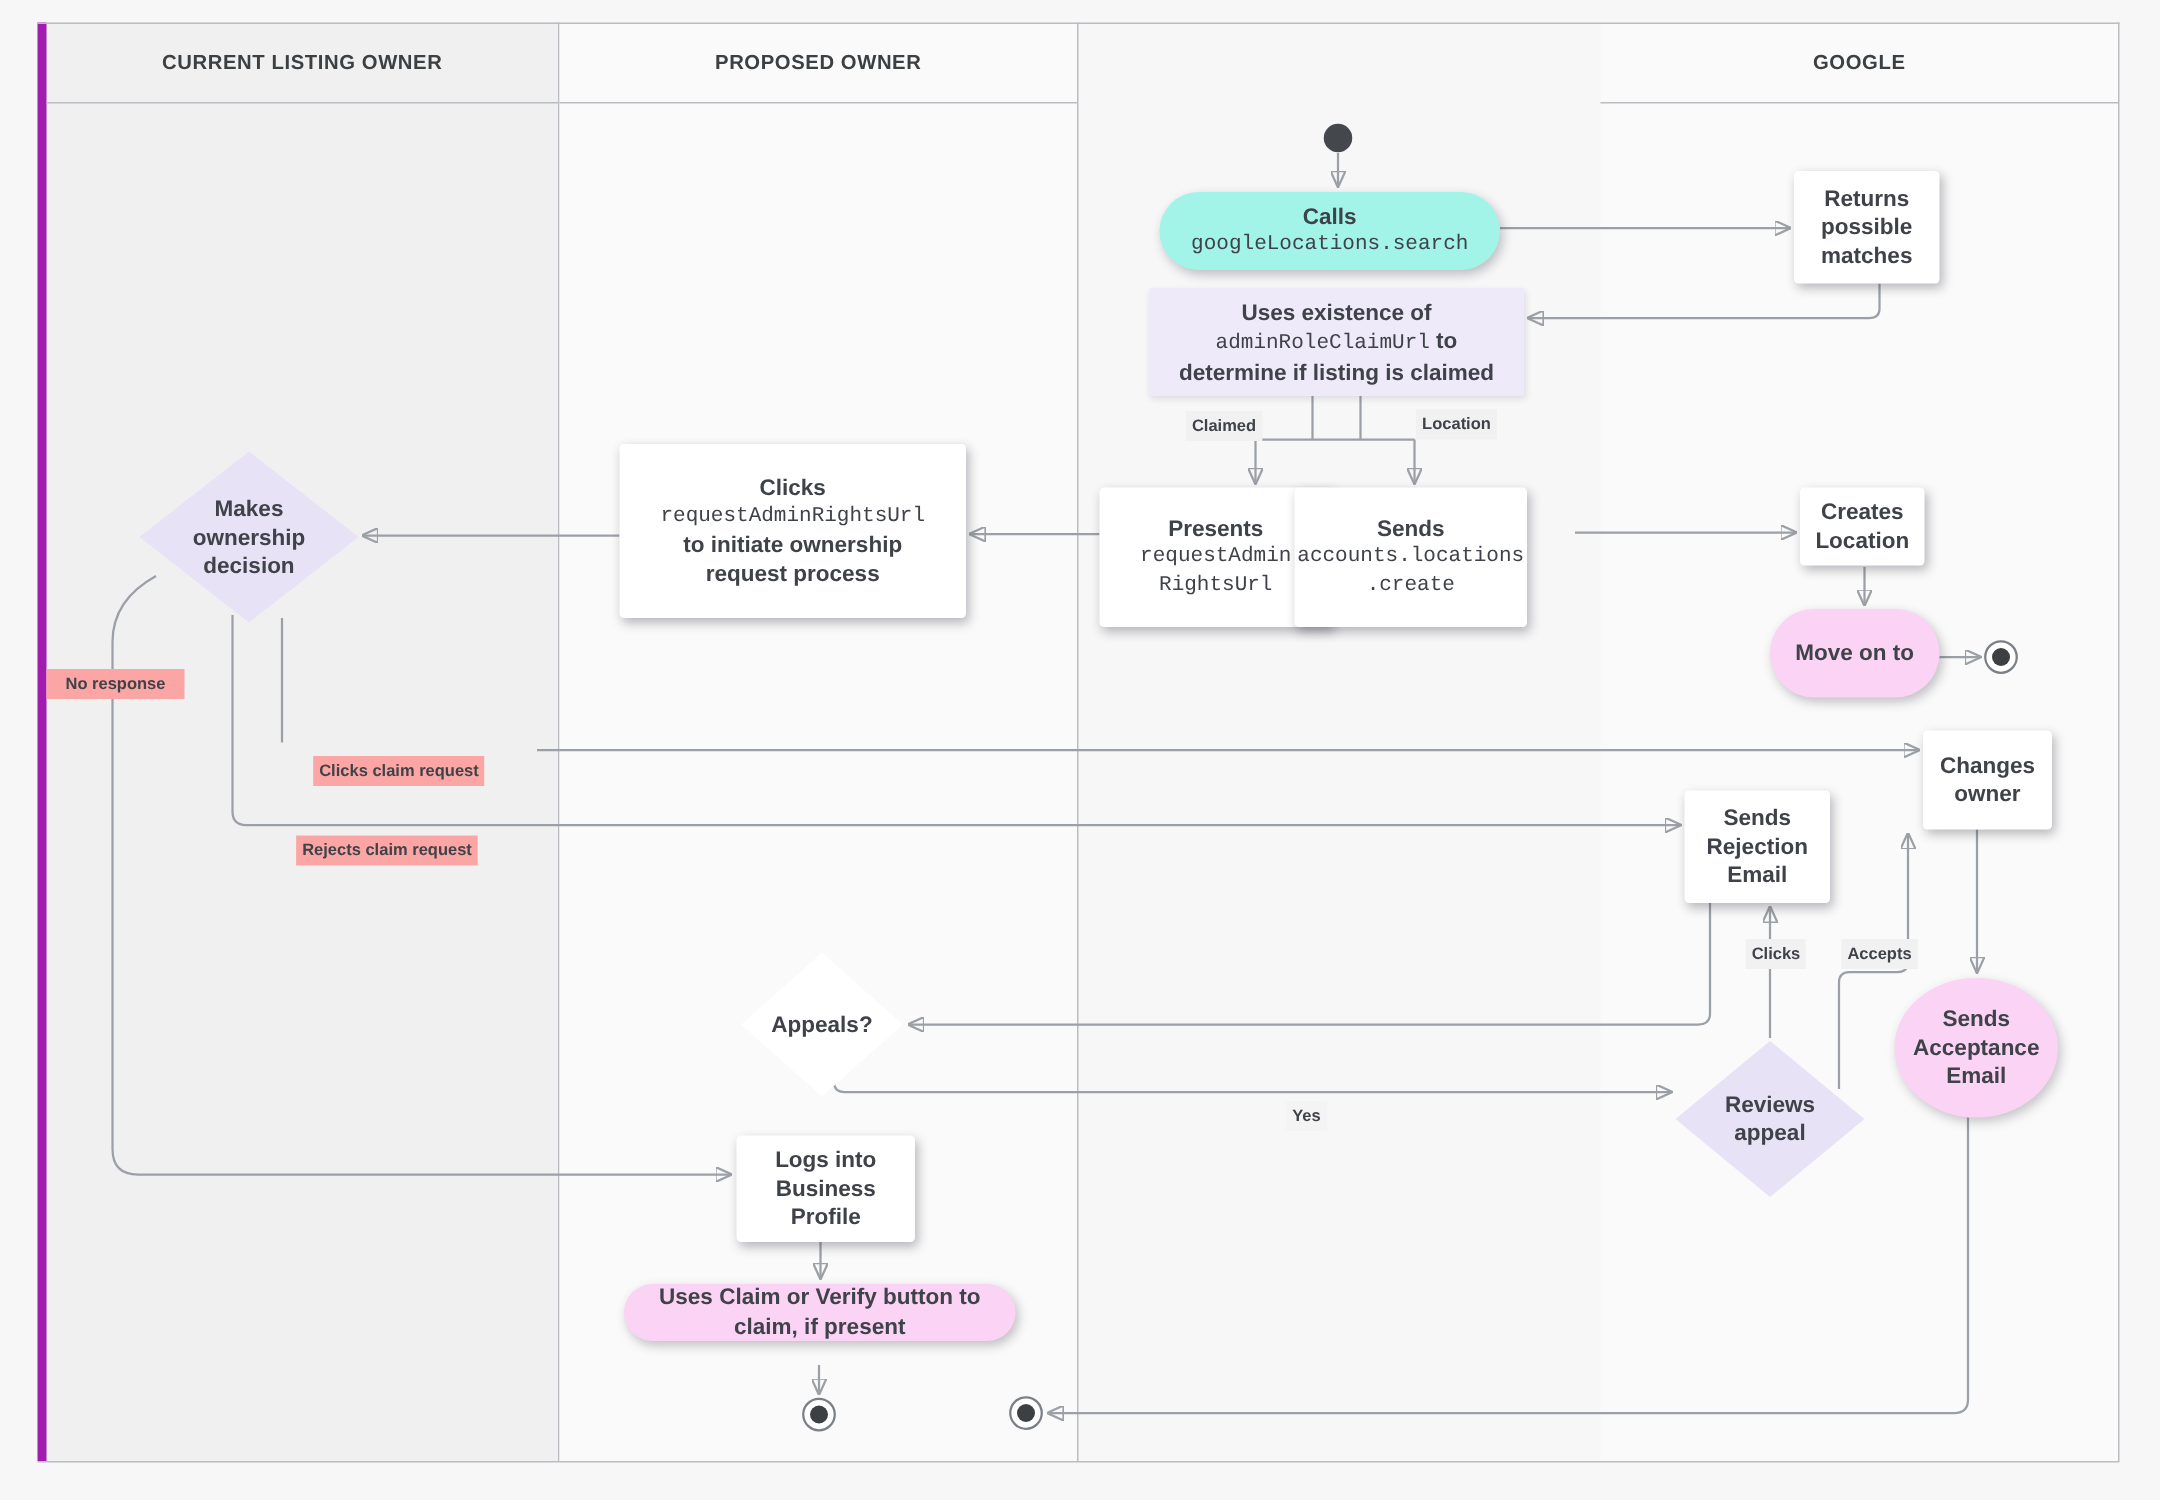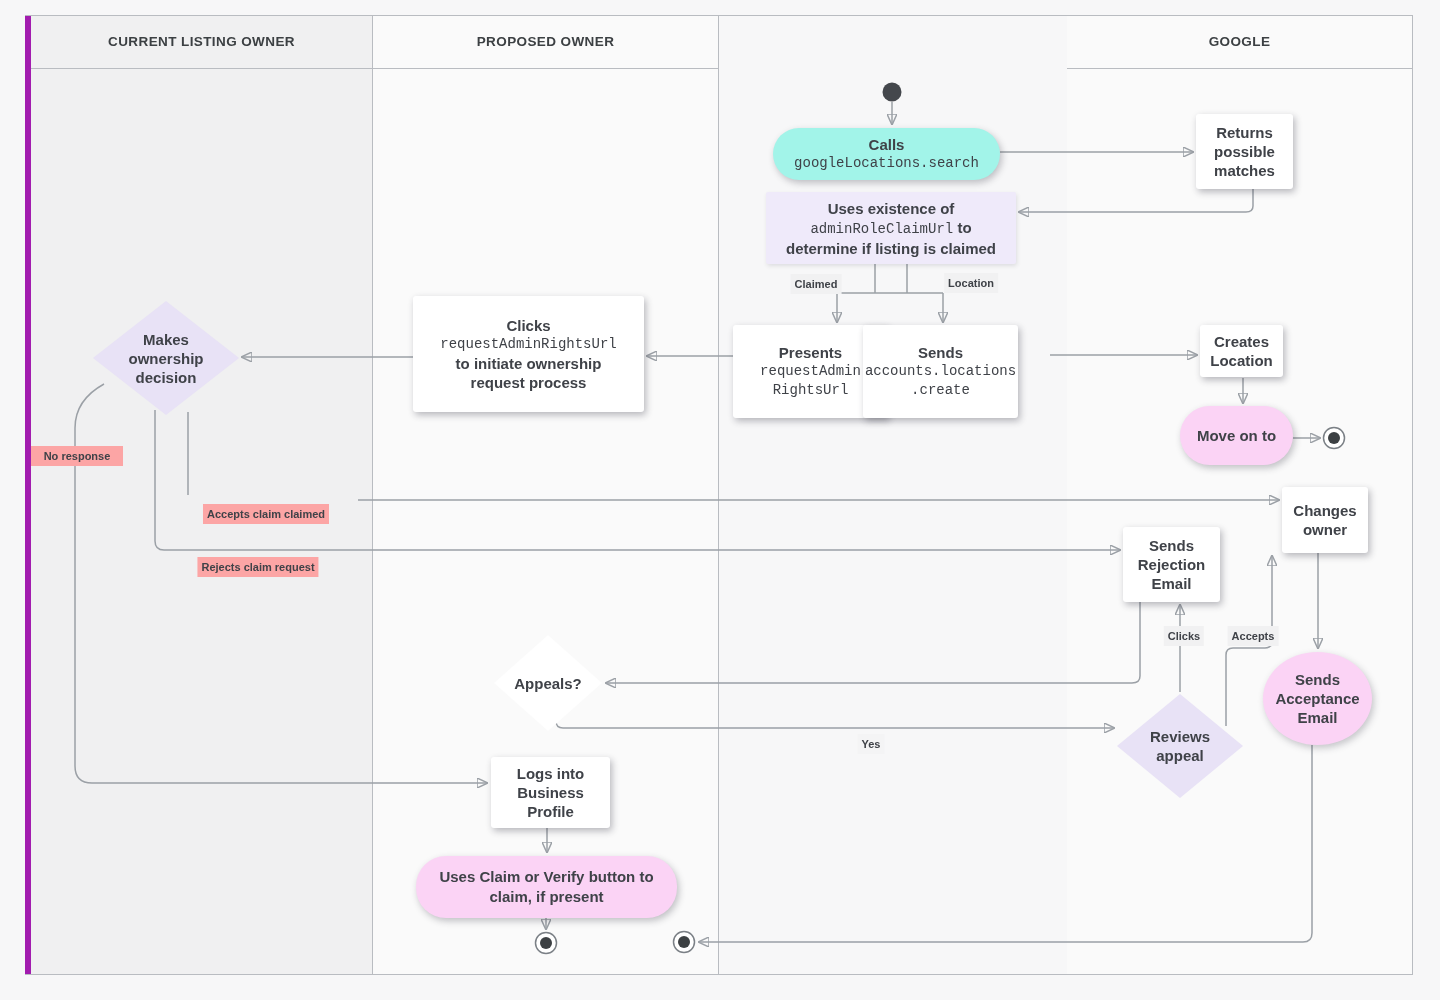--- a/index.html
+++ b/index.html
@@ -202,26 +202,26 @@
   </div>
 
   <div class="node ellipse pinkbg" style="left:1263px; top:652px; width:109px; height:93px;">
     <div style="width:95px;">Sends Acceptance Email</div>
   </div>
 
   <div class="node rect" style="left:491px; top:757px; width:119px; height:71px;">
     <div style="width:90px;">Logs into Business Profile</div>
   </div>
 
-  <div class="node pill pinkbg" style="left:416px; top:856px; width:261px; height:62px; line-height:20px;">
+  <div class="node pill pinkbg" style="left:416px; top:856px; width:261px; height:38px; line-height:20px;">
     <div style="width:233px;">Uses Claim or Verify button to claim, if present</div>
   </div>
 
   <div class="elabel bg-lite" style="left:816px; top:284px;">Claimed</div>
   <div class="elabel bg-lite" style="left:971px; top:283px;">Location</div>
   <div class="elabel bg-grey wrap2" style="left:77px; top:456px;">No response</div>
-  <div class="elabel bg-grey" style="left:266px; top:514px;">Accepts claim claimed</div>
+  <div class="elabel bg-grey" style="left:266px; top:514px;">Clicks claim request</div>
   <div class="elabel bg-grey" style="left:258px; top:567px;">Rejects claim request</div>
   <div class="elabel bg-grey3" style="left:871px; top:744px;">Yes</div>
   <div class="elabel bg-lite" style="left:1184px; top:636px;">Clicks</div>
   <div class="elabel bg-lite" style="left:1253px; top:636px;">Accepts</div>
 
 </div>
 
 </body></html>

